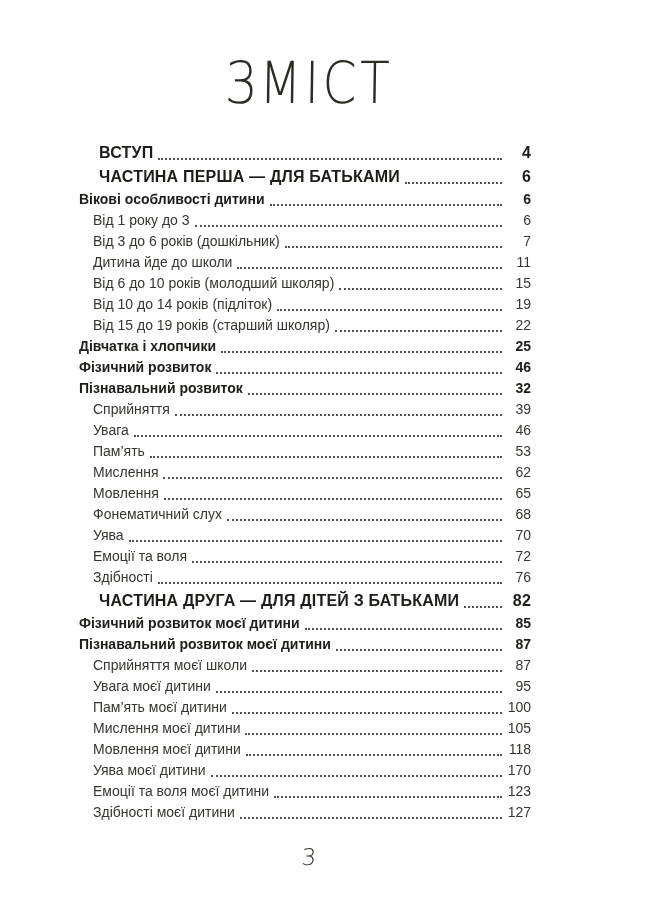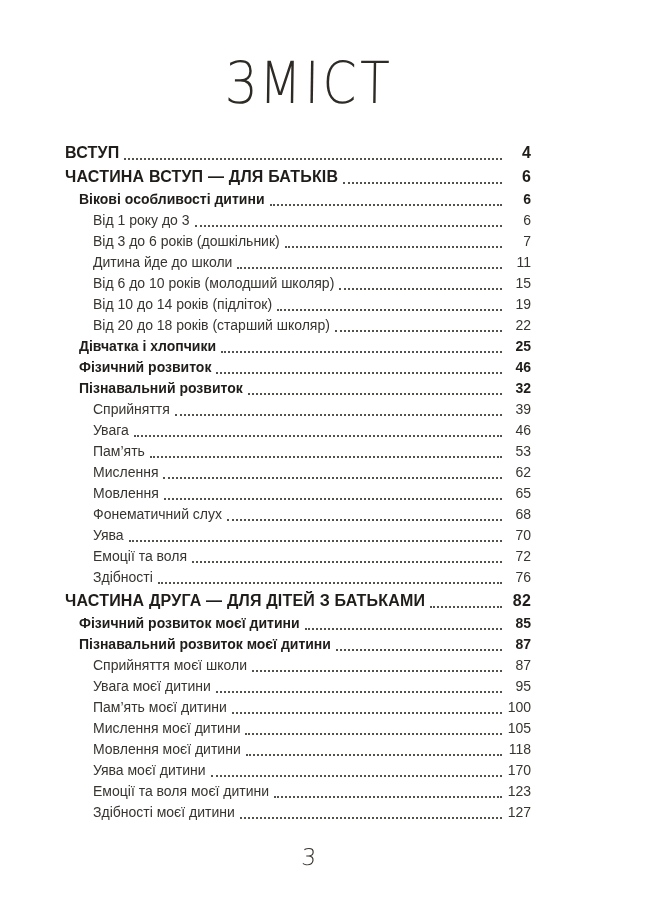--- a/index.html
+++ b/index.html
@@ -39,20 +39,21 @@
     height: 21px;
     font-size: 14px;
     line-height: 20px;
     color: #383430;
   }
   .row.lvl0 {
     font-size: 16px;
     font-weight: 700;
     color: #1f1c19;
     letter-spacing: 0.2px;
+    margin-left: 34px;
   }
   .row.lvl0:not(:first-child) { margin-top: 3px; margin-bottom: 1px; }
   .row.lvl1 { font-weight: 700; color: #1f1c19; padding-left: 14px; }
   .row.lvl2 { padding-left: 28px; align-items: flex-end; }
   .label { white-space: nowrap; }
   .leader {
     flex: 1;
     min-width: 12px;
     border-bottom: 2px dotted #54504b;
     margin: 0 2px 3px 5px;
@@ -84,21 +85,21 @@
     <span class="title-text">ЗМІСТ</span>
   </div>
 
   <div class="toc">
       <div class="row lvl0">
     <span class="label">ВСТУП</span>
     <span class="leader"></span>
     <span class="pagenum">4</span>
   </div>
       <div class="row lvl0">
-    <span class="label">ЧАСТИНА ВСТУП — ДЛЯ БАТЬКІВ</span>
+    <span class="label">ЧАСТИНА ПЕРША — ДЛЯ БАТЬКАМИ</span>
     <span class="leader"></span>
     <span class="pagenum">6</span>
   </div>
       <div class="row lvl1">
     <span class="label">Вікові особливості дитини</span>
     <span class="leader"></span>
     <span class="pagenum">6</span>
   </div>
       <div class="row lvl2">
     <span class="label">Від 1 року до 3</span>
@@ -119,21 +120,21 @@
     <span class="label">Від 6 до 10 років (молодший школяр)</span>
     <span class="leader"></span>
     <span class="pagenum">15</span>
   </div>
       <div class="row lvl2">
     <span class="label">Від 10 до 14 років (підліток)</span>
     <span class="leader"></span>
     <span class="pagenum">19</span>
   </div>
       <div class="row lvl2">
-    <span class="label">Від 20 до 18 років (старший школяр)</span>
+    <span class="label">Від 15 до 19 років (старший школяр)</span>
     <span class="leader"></span>
     <span class="pagenum">22</span>
   </div>
       <div class="row lvl1">
     <span class="label">Дівчатка і хлопчики</span>
     <span class="leader"></span>
     <span class="pagenum">25</span>
   </div>
       <div class="row lvl1">
     <span class="label">Фізичний розвиток</span>

